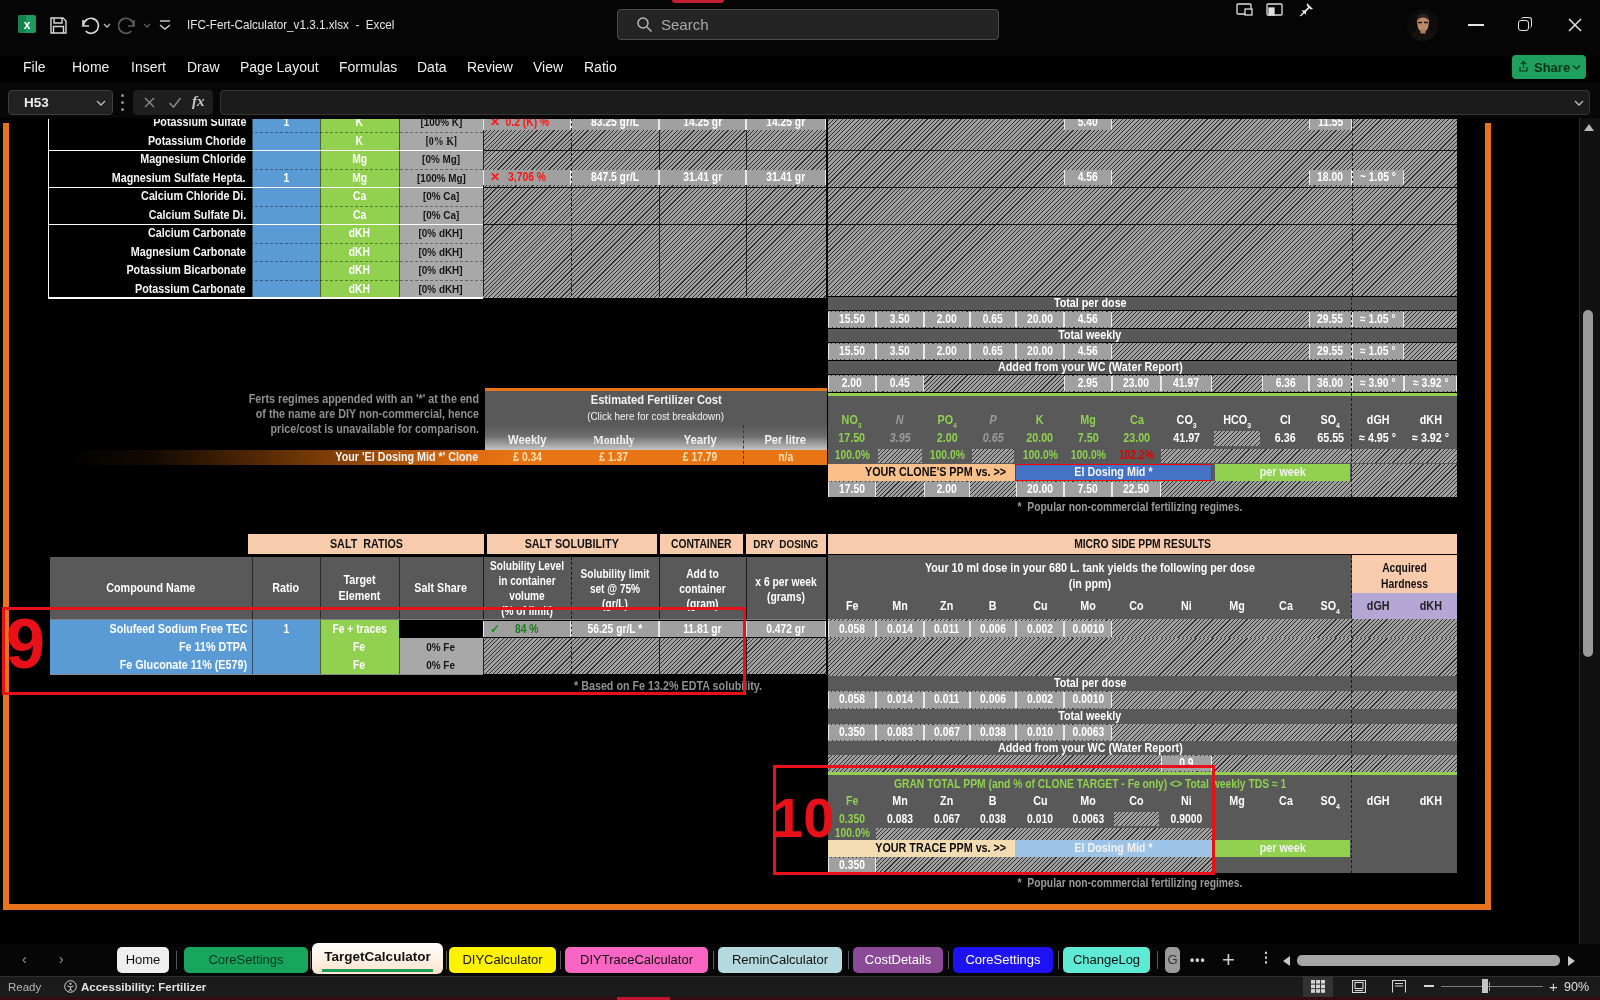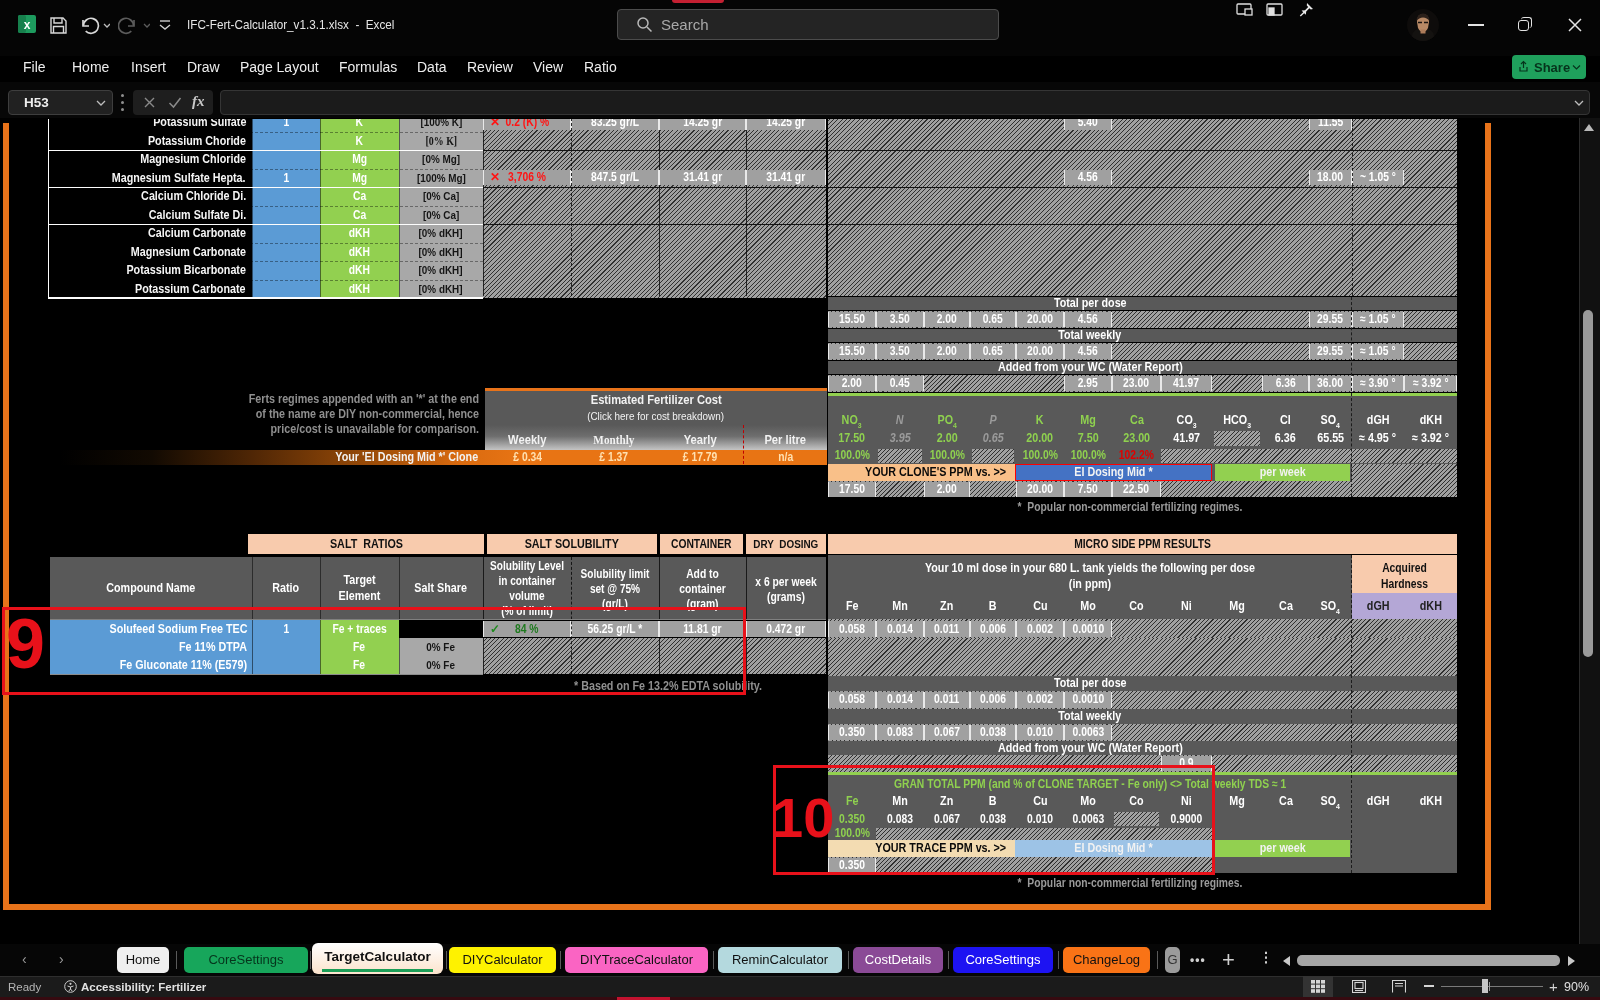--- a/index.html
+++ b/index.html
@@ -465,21 +465,21 @@
 <div class="ab ctr" style="left:117px;top:947px;width:52px;height:26px;line-height:26px;font-size:13px;color:#111;background:#efefef;border-radius:5px;overflow:hidden;">Home</div>
 <div class="ab ctr" style="left:184px;top:947px;width:124px;height:26px;line-height:26px;font-size:13px;color:#05351c;background:#17a65b;border-radius:5px;overflow:hidden;">CoreSettings</div>
 <div class="ab" style="left:312px;top:943px;width:131px;height:31px;background:linear-gradient(#ffffff 0%,#fdf0e3 55%,#fbe3cc 100%);border-radius:6px;"></div>
 <div class="ab b ctr" style="left:312px;top:943px;width:131px;height:28px;line-height:28px;font-size:13.5px;color:#111;">TargetCalculator</div>
 <div class="ab" style="left:322px;top:969px;width:111px;height:3px;background:#1c9e57;"></div>
 <div class="ab ctr" style="left:449px;top:947px;width:107px;height:26px;line-height:26px;font-size:13px;color:#111;background:#fef200;border-radius:5px;overflow:hidden;">DIYCalculator</div>
 <div class="ab ctr" style="left:565px;top:947px;width:143px;height:26px;line-height:26px;font-size:13px;color:#111;background:#fa64c3;border-radius:5px;overflow:hidden;">DIYTraceCalculator</div>
 <div class="ab ctr" style="left:718px;top:947px;width:124px;height:26px;line-height:26px;font-size:13px;color:#111;background:#b4d9de;border-radius:5px;overflow:hidden;">ReminCalculator</div>
 <div class="ab ctr" style="left:853px;top:947px;width:90px;height:26px;line-height:26px;font-size:13px;color:#fff;background:#8a4a96;border-radius:5px;overflow:hidden;">CostDetails</div>
 <div class="ab ctr" style="left:953px;top:947px;width:100px;height:26px;line-height:26px;font-size:13px;color:#fff;background:#1d13f2;border-radius:5px;overflow:hidden;">CoreSettings</div>
-<div class="ab ctr" style="left:1063px;top:947px;width:87px;height:26px;line-height:26px;font-size:13px;color:#111;background:#f97316;border-radius:5px;overflow:hidden;">ChangeLog</div>
+<div class="ab ctr" style="left:1063px;top:947px;width:87px;height:26px;line-height:26px;font-size:13px;color:#111;background:#5eead4;border-radius:5px;overflow:hidden;">ChangeLog</div>
 <div class="ab ctr" style="left:1165px;top:947px;width:15px;height:26px;line-height:26px;font-size:13px;color:#333;background:#9b9b9b;border-radius:5px;overflow:hidden;">G</div>
 <div class="ab" style="left:176px;top:951px;width:1px;height:18px;background:#5a5a5a;"></div>
 <div class="ab" style="left:310px;top:951px;width:1px;height:18px;background:#5a5a5a;"></div>
 <div class="ab" style="left:446px;top:951px;width:1px;height:18px;background:#5a5a5a;"></div>
 <div class="ab" style="left:560px;top:951px;width:1px;height:18px;background:#5a5a5a;"></div>
 <div class="ab" style="left:713px;top:951px;width:1px;height:18px;background:#5a5a5a;"></div>
 <div class="ab" style="left:848px;top:951px;width:1px;height:18px;background:#5a5a5a;"></div>
 <div class="ab" style="left:948px;top:951px;width:1px;height:18px;background:#5a5a5a;"></div>
 <div class="ab" style="left:1058px;top:951px;width:1px;height:18px;background:#5a5a5a;"></div>
 <div class="ab" style="left:1157px;top:951px;width:1px;height:18px;background:#5a5a5a;"></div>

